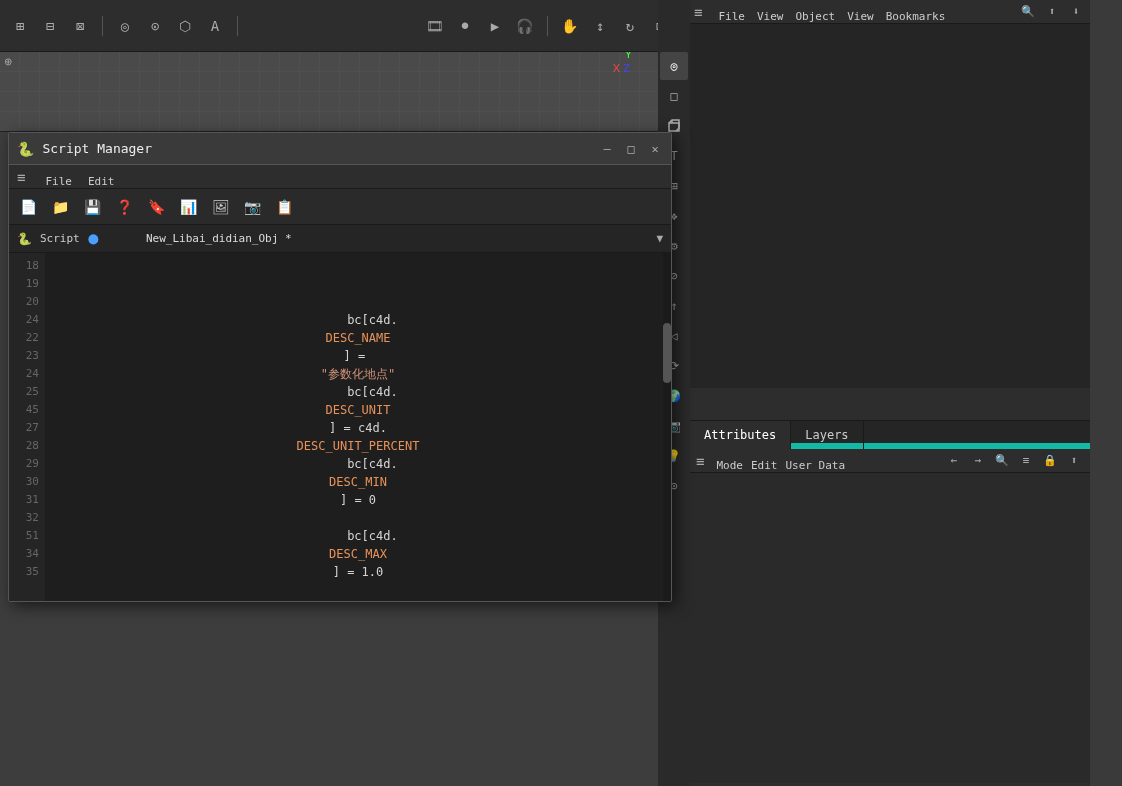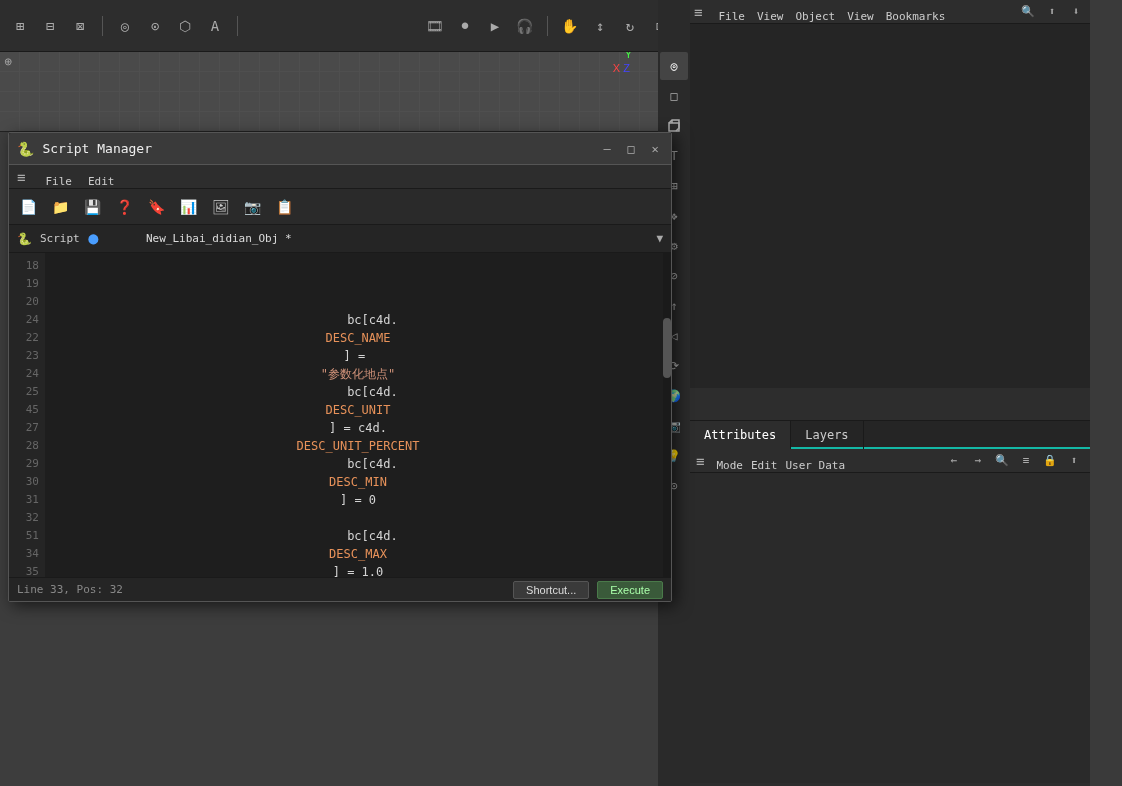--- a/index.html
+++ b/index.html
@@ -305,21 +305,21 @@
       left: 690px;
       width: 400px;
       height: 366px;
       background: #2d2d2d;
       border-top: 1px solid #1a1a1a;
     }
     .attr-panel-tabs {
       display: flex;
       height: 28px;
       background: #252525;
-      border-bottom: 2px solid #14b8a6;
+      border-bottom: 6px solid #14b8a6;
     }
     .attr-tab {
       padding: 0 14px;
       height: 28px;
       display: flex;
       align-items: center;
       font-size: 12px;
       color: #ccc;
       cursor: pointer;
       border-right: 1px solid #1a1a1a;
@@ -611,20 +611,13 @@
         
         
       </div>
     </div>
 
     <div class="scrollbar-v">
       <div class="scrollbar-thumb"></div>
     </div>
   </div>
 
-  <div class="script-statusbar">
-    <span>Line 33, Pos: 32</span>
-    <div class="script-actions">
-      <button class="action-btn">Shortcut...</button>
-      <button class="action-btn" style="background:#3a5a3a;border-color:#4a7a4a;color:#aaffaa;">Execute</button>
-    </div>
-  </div>
 </div>
 
 </body></html>

